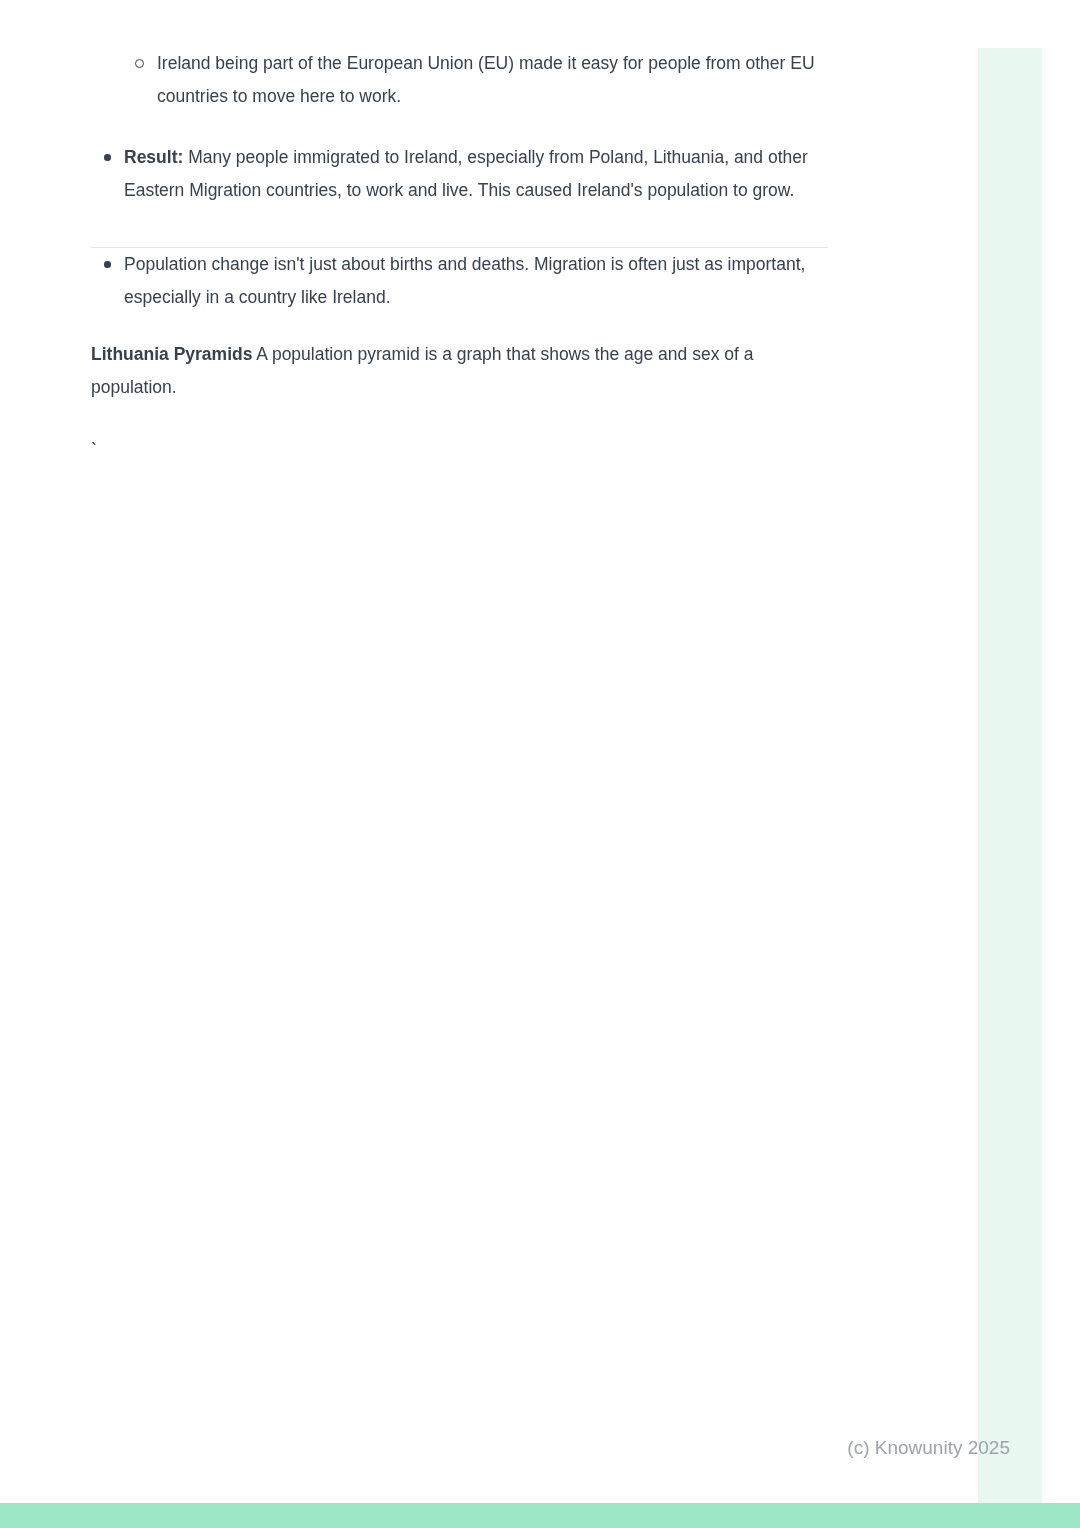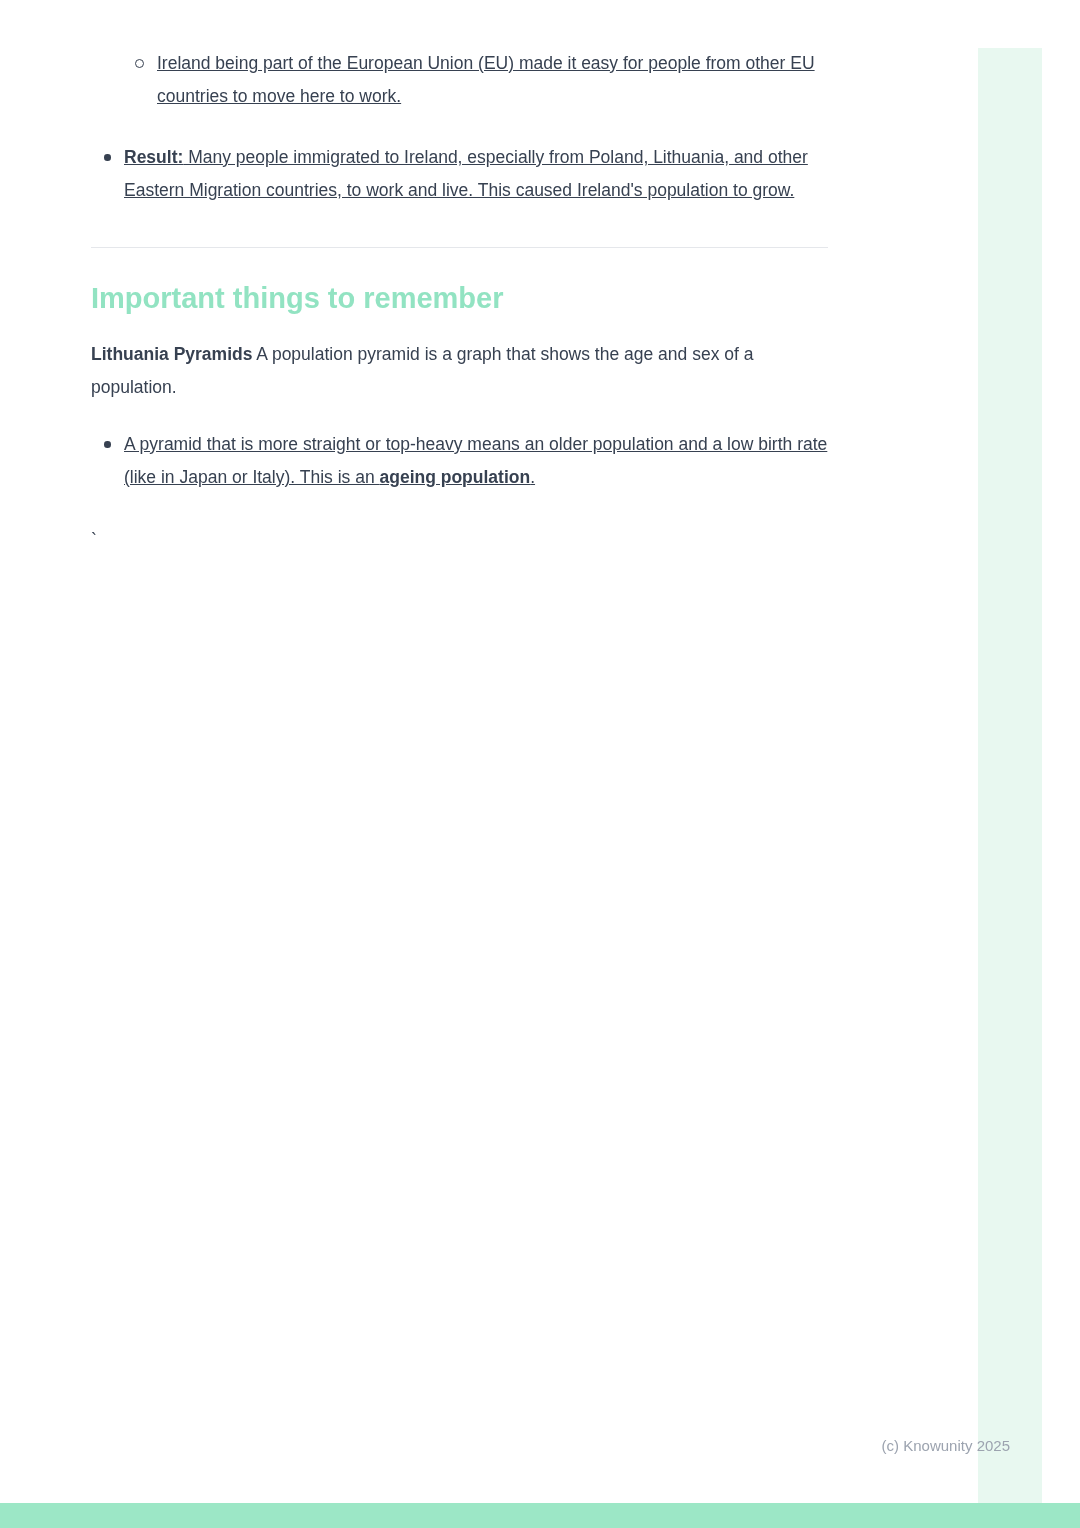--- a/index.html
+++ b/index.html
@@ -13,21 +13,21 @@
   }
   .content {
     position: absolute;
     top: 47px;
     left: 91px;
     width: 737px;
     font-size: 17.5px;
     line-height: 33px;
   }
   .bold { font-weight: 700; }
-  ul { list-style: none; text-decoration: underline; }
+  ul { list-style: none; }
   ul.sub-list { padding-left: 66px; margin-bottom: 28px; }
   ul.sub-list > li { position: relative; }
   ul.sub-list > li::before {
     content: "";
     position: absolute;
     left: -22px;
     top: 12px;
     width: 7px;
     height: 7px;
     border: 1.6px solid #374151;
@@ -61,21 +61,21 @@
     color: #92e3c2;
   }
   .remember-list { margin-bottom: 24px; }
   .paragraph { margin-bottom: 24px; }
   .pyramid-list { margin-bottom: 30px; }
   .stray { font-size: 17.5px; line-height: 33px; }
   .footer-copyright {
     position: absolute;
     top: 1437px;
     right: 70px;
-    font-size: 15px;
+    font-size: 19px;
     color: #9ca3af;
   }
   .right-accent-bar {
     position: absolute;
     top: 48px;
     right: 38px;
     width: 64px;
     bottom: 25px;
     background: #e8f8f0;
   }
@@ -99,28 +99,27 @@
   <ul class="sub-list">
     <li><span>Ireland being part of the European Union (EU) made it easy for people from other EU countries to move here to work.</span></li>
   </ul>
 
   <ul class="main-list result-block">
     <li><span class="bold">Result:</span><span> Many people immigrated to Ireland, especially from Poland, Lithuania, and other Eastern Migration countries, to work and live. This caused Ireland's population to grow.</span></li>
   </ul>
 
   <hr class="divider">
 
-  <h1 class="section-heading">Important things to remember</h1>
 
   <ul class="main-list remember-list">
+    <li><span>Population change isn't just about births and deaths. Migration is often just as important, especially in a country like Ireland.</span></li>
   </ul>
 
   <p class="paragraph"><span class="bold">Lithuania Pyramids</span><span> A population pyramid is a graph that shows the age and sex of a population.</span></p>
 
   <ul class="main-list pyramid-list">
-    <li><span>A pyramid that is more straight or top-heavy means an older population and a low birth rate (like in Japan or Italy). This is an </span><span class="bold">ageing population</span><span>.</span></li>
   </ul>
 
   <div class="stray">`</div>
 
 </div>
 
 <div class="footer-copyright">(c) Knowunity 2025</div>
 
 </body></html>

